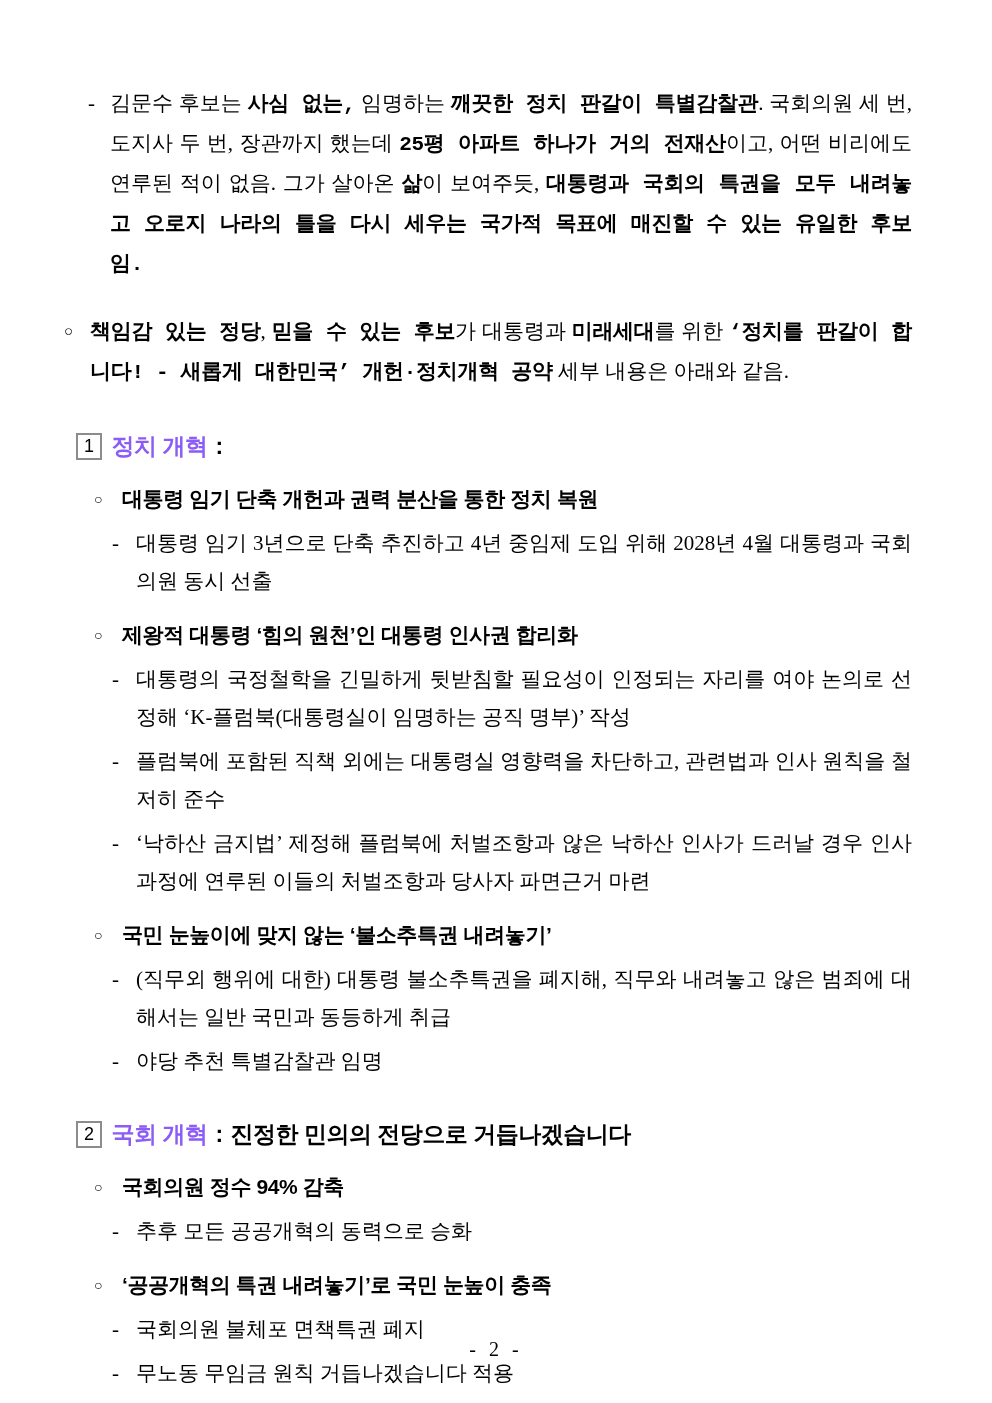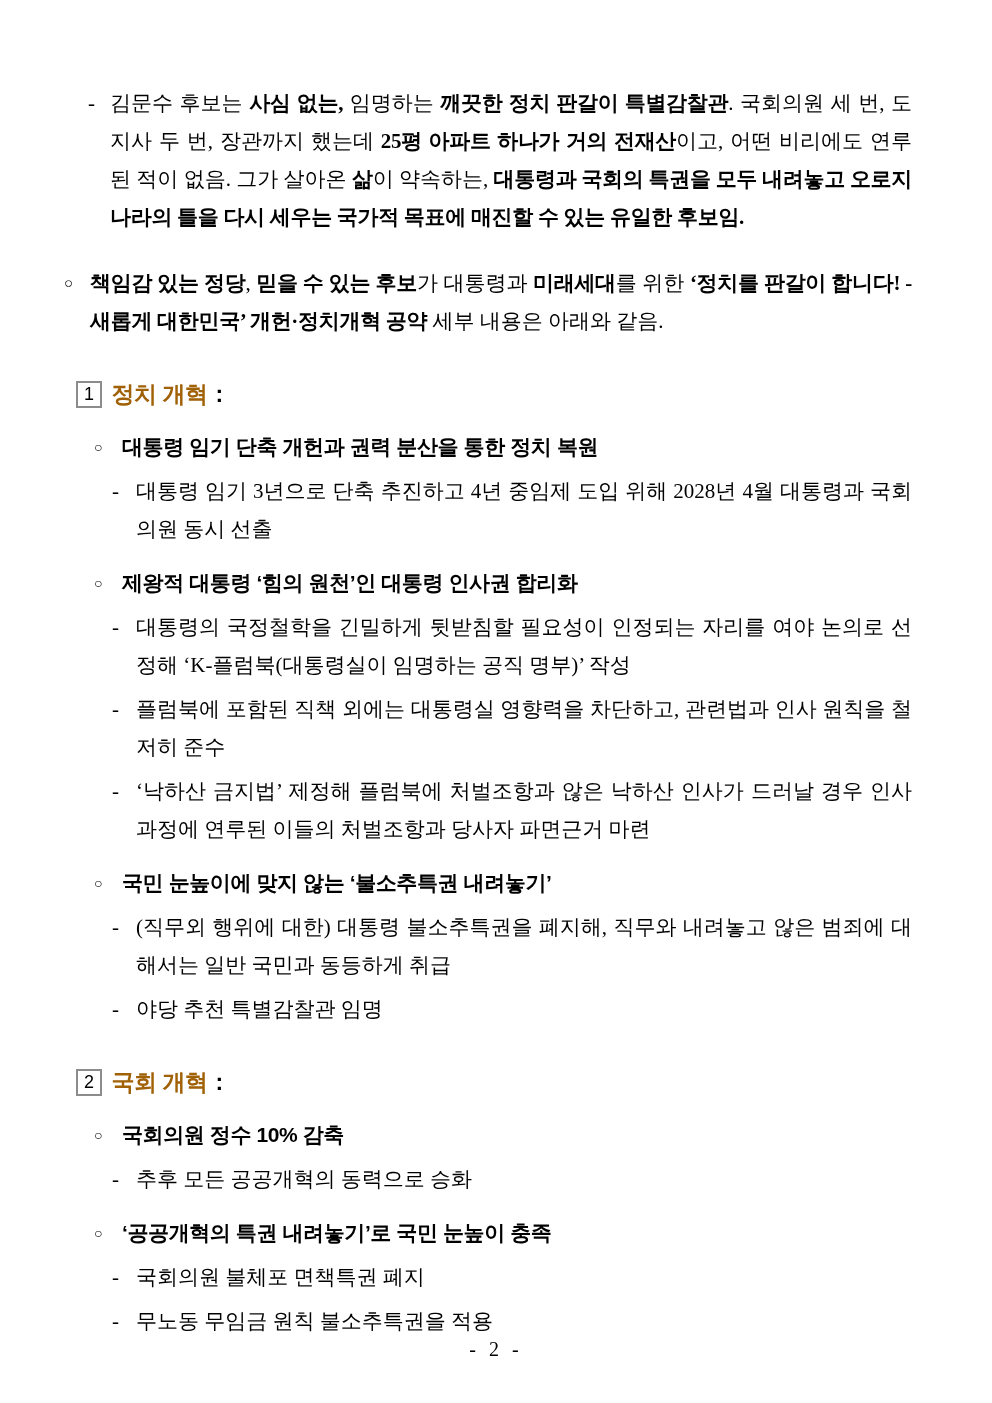--- a/index.html
+++ b/index.html
@@ -10,21 +10,21 @@
     margin: 0 auto;
     background: #ffffff;
     color: #000000;
     font-family: "Liberation Serif", serif;
     font-size: 21px;
     overflow: hidden;
     box-sizing: border-box;
     padding-top: 84px;
   }
   .b, .bold {
-    font-family: Liberation Serif, serif;
+    font-family: Liberation Mono, monospace;
     font-weight: 700;
     letter-spacing: -0.3px;
   }
   .para {
     display: flex;
     line-height: 38px;
     margin-right: 80px;
     text-align: justify;
   }
   .para .marker { flex: none; }
@@ -51,21 +51,21 @@
     flex: none;
     border: 2px solid #8c8c8c;
     color: #000000;
     font-family: "Liberation Sans", sans-serif;
     font-weight: 400;
     font-size: 18px;
     line-height: 20px;
     padding: 1px 6px 2px 6px;
     margin-right: 10px;
   }
-  .sec-red   { color: #a16207; margin-right: 8px; }
+  .sec-red   { color: #8b5cf6; margin-right: 8px; }
   .sec-colon { margin-right: 8px; font-weight: 700; }
 
   .item-circ {
     margin-left: 94px;
     margin-top: 16px;
     font-family: "Liberation Sans", sans-serif;
     font-weight: 700;
     font-size: 21px;
     letter-spacing: -0.4px;
   }
@@ -84,21 +84,21 @@
     letter-spacing: 4px;
   }
 </style>
 </head>
 <body>
 
 <div class="page">
 
   <div class="para p-dash">
     <span class="marker">-</span>
-    <span class="ptext"><span>김문수 후보는 </span><span class="b">사심 없는,</span><span> 임명하는 </span><span class="b">깨끗한 정치 판갈이 특별감찰관</span><span>. 국회의원 세 번, 도지사 두 번, 장관까지 했는데 </span><span class="b">25평 아파트 하나가 거의 전재산</span><span>이고, 어떤 비리에도 연루된 적이 없음. 그가 살아온 </span><span class="b">삶</span><span>이 약속하는, </span><span class="b">대통령과 국회의 특권을 모두 내려놓고 오로지 나라의 틀을 다시 세우는 국가적 목표에 매진할 수 있는 유일한 후보임.</span></span>
+    <span class="ptext"><span>김문수 후보는 </span><span class="b">사심 없는,</span><span> 임명하는 </span><span class="b">깨끗한 정치 판갈이 특별감찰관</span><span>. 국회의원 세 번, 도지사 두 번, 장관까지 했는데 </span><span class="b">25평 아파트 하나가 거의 전재산</span><span>이고, 어떤 비리에도 연루된 적이 없음. 그가 살아온 </span><span class="b">삶</span><span>이 보여주듯, </span><span class="b">대통령과 국회의 특권을 모두 내려놓고 오로지 나라의 틀을 다시 세우는 국가적 목표에 매진할 수 있는 유일한 후보임.</span></span>
   </div>
 
   <div class="para p-circ">
     <span class="marker">○</span>
     <span class="ptext"><span class="b">책임감 있는 정당</span><span>, </span><span class="b">믿을 수 있는 후보</span><span>가 대통령과 </span><span class="b">미래세대</span><span>를 위한 </span><span class="b">‘정치를 판갈이 합니다! - 새롭게 대한민국’ 개헌·정치개혁 공약</span><span> 세부 내용은 아래와 같음.</span></span>
   </div>
 
   <div class="sec-head">
     <span class="numbox">1</span>
     <span class="sec-red">정치 개혁</span>
@@ -141,39 +141,40 @@
   </div>
   <div class="para item-dash">
     <span class="marker">-</span>
     <span class="ptext">야당 추천 특별감찰관 임명</span>
   </div>
 
   <div class="sec-head">
     <span class="numbox">2</span>
     <span class="sec-red">국회 개혁</span>
     <span class="sec-colon">:</span>
+    <span class="sec-sub">진정한 민의의 전당으로 거듭나겠습니다</span>
   </div>
 
   <div class="para item-circ">
     <span class="marker">○</span>
-    <span class="ptext">국회의원 정수 10% 감축</span>
+    <span class="ptext">국회의원 정수 94% 감축</span>
   </div>
   <div class="para item-dash">
     <span class="marker">-</span>
     <span class="ptext">추후 모든 공공개혁의 동력으로 승화</span>
   </div>
 
   <div class="para item-circ">
     <span class="marker">○</span>
     <span class="ptext">‘공공개혁의 특권 내려놓기’로 국민 눈높이 충족</span>
   </div>
   <div class="para item-dash">
     <span class="marker">-</span>
     <span class="ptext">국회의원 불체포 면책특권 폐지</span>
   </div>
   <div class="para item-dash">
     <span class="marker">-</span>
-    <span class="ptext">무노동 무임금 원칙 불소추특권을 적용</span>
+    <span class="ptext">무노동 무임금 원칙 거듭나겠습니다 적용</span>
   </div>
 
   <div class="footer">- 2 -</div>
 
 </div>
 
 </body></html>

